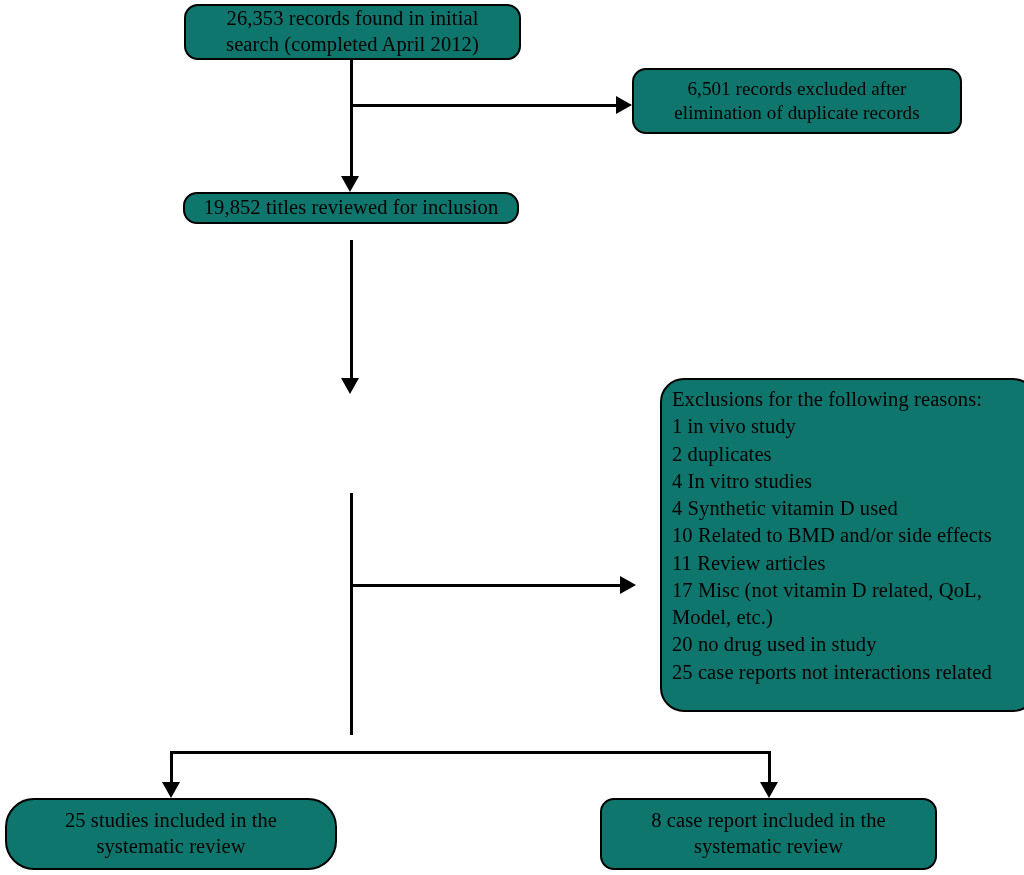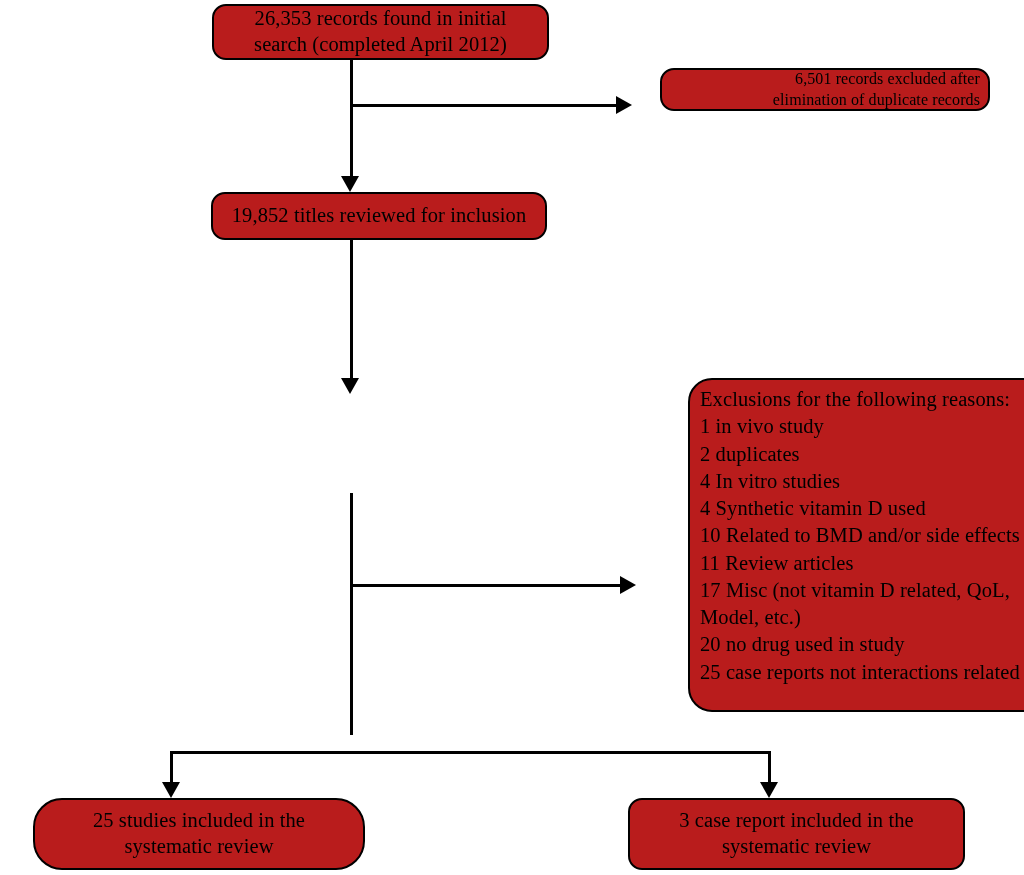--- a/index.html
+++ b/index.html
@@ -15,47 +15,45 @@
     background: #ffffff;
     font-family: "Liberation Serif", "DejaVu Serif", serif;
     color: #000000;
     overflow: hidden;
   }
   .node {
     position: absolute;
     box-sizing: border-box;
     border: 2.5px solid #000000;
     border-radius: 14px;
-    background: #b91c1c;
+    background: #0f766e;
     display: flex;
     align-items: center;
     justify-content: center;
     text-align: center;
     line-height: 1.26;
     letter-spacing: 0.1px;
-    margin-left: 28px;
   }
   .node .txt {
     display: block;
     width: 100%;
     padding: 0 8px;
     white-space: pre-line;
   }
   
   #node-initial-search {
     left: 184px;  top: 4px;    width: 337px; height: 56px;
     font-size: 20.5px;
   }
   #node-duplicates-excluded {
-    left: 632px;  top: 68px;   width: 330px; height: 43px;
-    font-size: 16px;
-    text-align: right;
+    left: 632px;  top: 68px;   width: 330px; height: 66px;
+    font-size: 19px;
   }
   #node-titles-reviewed {
-    left: 183px;  top: 192px;  width: 336px; height: 48px;
+    left: 183px;  top: 192px;  width: 336px; height: 32px;
     font-size: 20.5px;
   }
   #node-articles-retrieved {
     left: 186px;  top: 394px;  width: 331px; height: 99px;
     font-size: 20.5px;
   }
   #node-exclusions {
     left: 660px;  top: 378px;  width: 377px; height: 334px;
     border-radius: 24px;
     align-items: flex-start;
@@ -132,21 +130,21 @@
 20 no drug used in study
 25 case reports not interactions related</span>
   </div>
 
   <div class="node" id="node-studies-included">
     <span class="txt">25 studies included in the
 systematic review</span>
   </div>
 
   <div class="node" id="node-case-report-included">
-    <span class="txt">3 case report included in the
+    <span class="txt">8 case report included in the
 systematic review</span>
   </div>
 
   <div class="edge-line v" style="left:350px; top:60px; height:116px;"></div>
   <div class="arrow-down" style="left:341px; top:176px;"></div>
 
   <div class="edge-line h" style="left:350px; top:104px; width:266px;"></div>
   <div class="arrow-right" style="left:616px; top:96px;"></div>
 
   <div class="edge-line v" style="left:350px; top:240px; height:138px;"></div>

